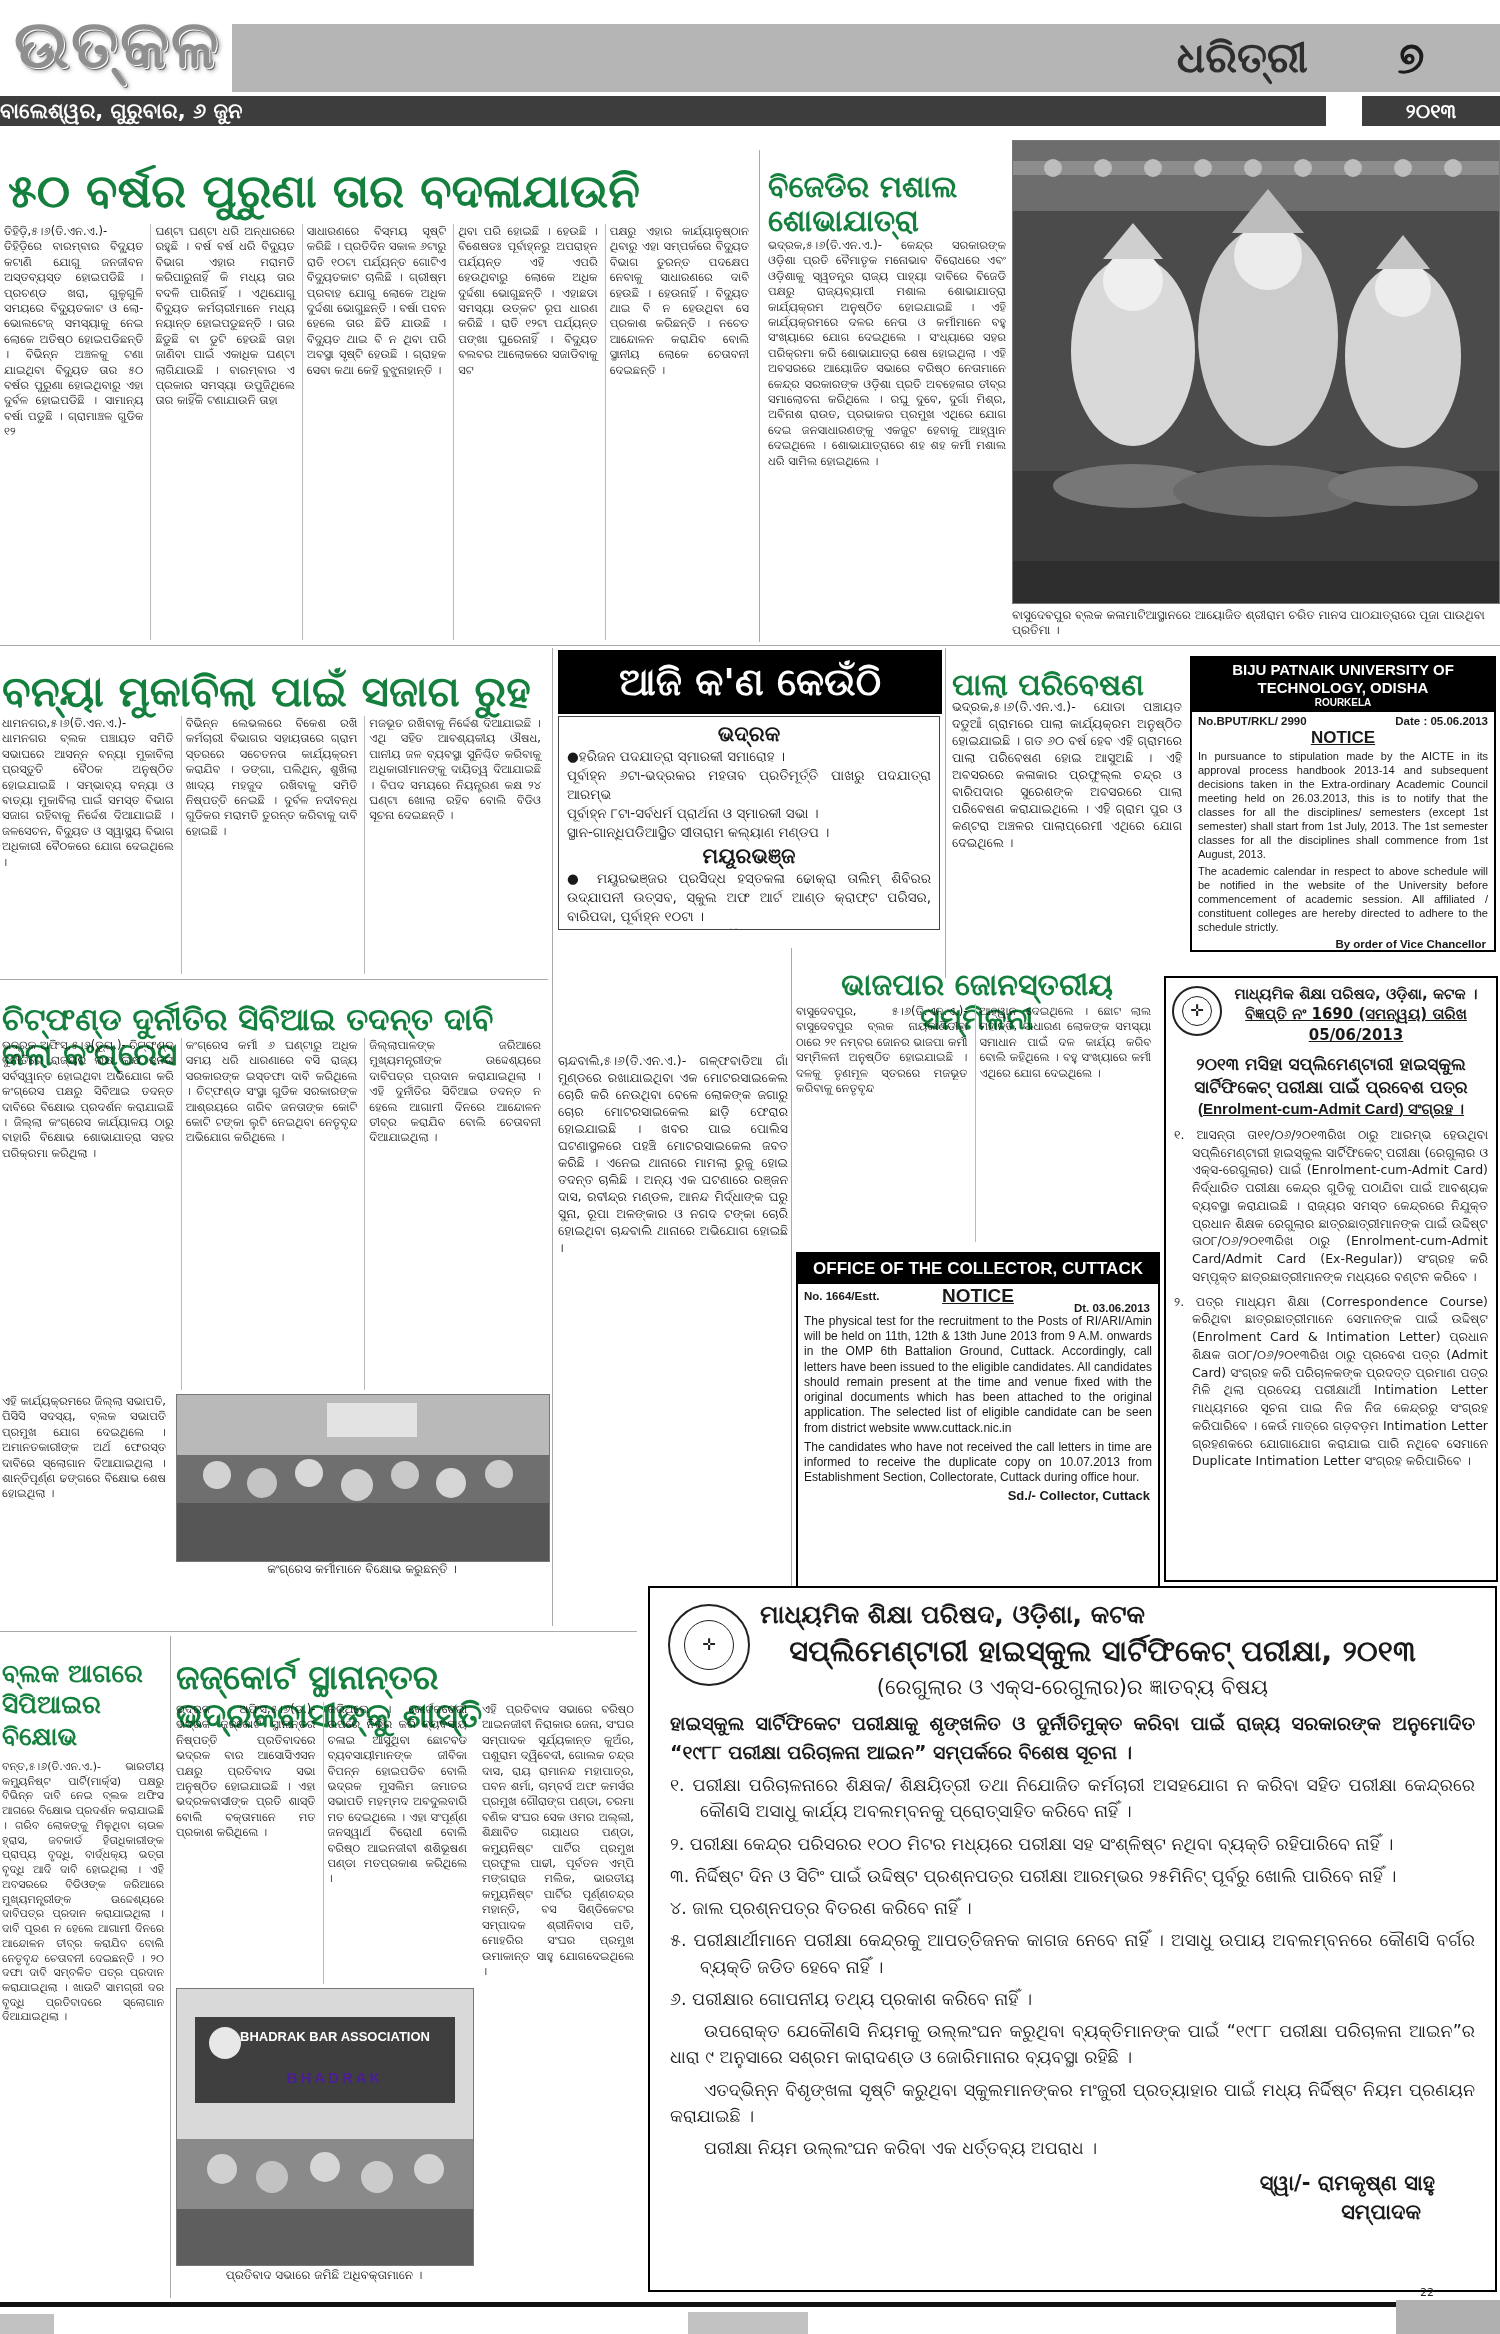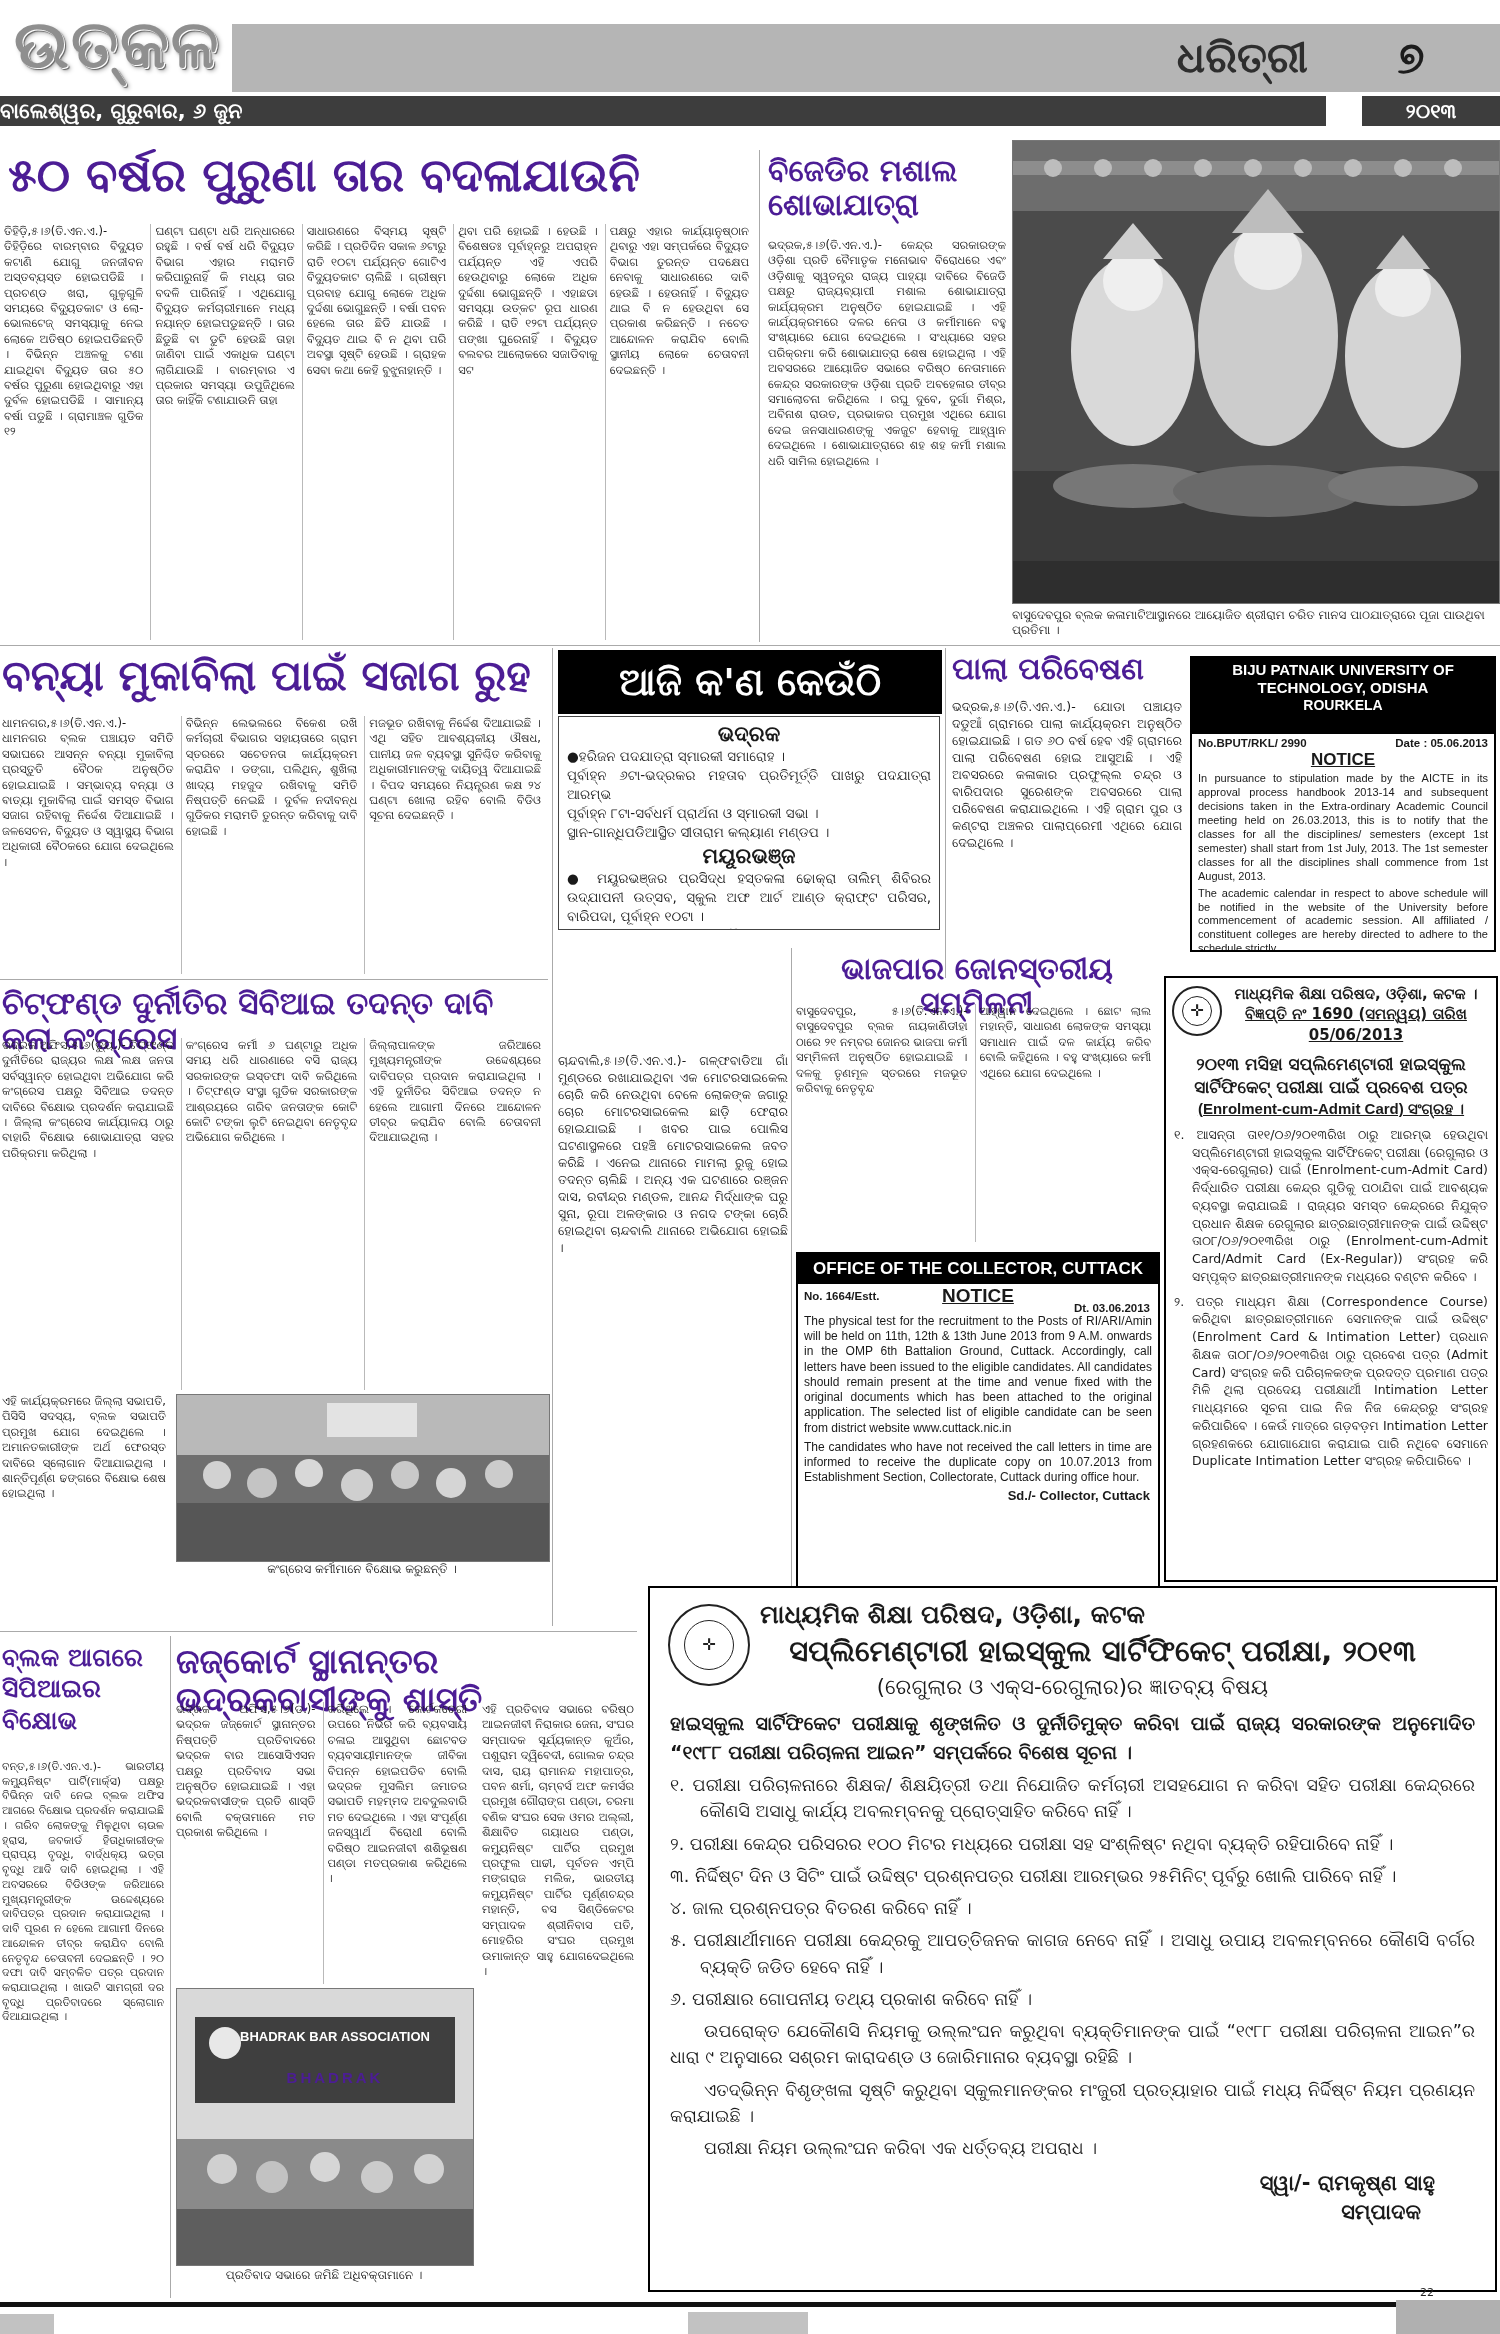--- a/index.html
+++ b/index.html
@@ -7,21 +7,21 @@
         font-family:"DejaVu Sans","Liberation Sans",sans-serif;color:#1a1a1a;}
   .abs{position:absolute;}
   .bar{background:#b5b5b5;}
   .darkbar{background:#3d3d3d;color:#fff;}
   .logo{font-weight:bold;font-size:66px;color:#8f8f8f;
         text-shadow:1px 1px 0 #fff,2px 2px 1px #666,3px 3px 4px #aaa;letter-spacing:2px;}
   .papername{font-weight:bold;font-size:42px;color:#2e2e2e;text-align:right;line-height:68px;padding-right:34px;}
   .pagenum{font-weight:bold;font-size:44px;color:#1c1c1c;text-align:center;line-height:68px;}
   .dateline-bar{font-size:21px;font-weight:bold;text-align:left;line-height:30px;padding-right:18px;}
   .yeartab{font-size:20px;font-weight:bold;text-align:center;line-height:30px;}
-  .headline{font-weight:bold;color:#4c1d95;line-height:1.12;}
+  .headline{font-weight:bold;color:#15803d;line-height:1.12;margin-top:16px;}
   .h-power{font-size:46px;}
   .h-flood{font-size:42px;}
   .h-med{font-size:30px;}
   .h-congress{font-size:31px;}
   .h-court{font-size:34px;}
   .h-cpi{font-size:25px;line-height:1.25;}
   .colrow{display:flex;gap:4px;}
   .col{flex:1;font-size:11.5px;line-height:1.34;text-align:justify;overflow:hidden;
        border-right:1px solid #b9b9b9;padding-right:7px;}
   .col:last-child{border-right:none;}
@@ -30,21 +30,21 @@
   .caption{font-size:12px;line-height:1.25;text-align:center;}
   .vline{background:#aaaaaa;width:1px;}
   .hline{background:#aaaaaa;height:1px;}
   .boxed{border:2px solid #000;background:#fff;}
   .blackbar{background:#000;color:#fff;font-weight:bold;text-align:center;}
   .todaytitle{font-size:38px;line-height:64px;}
   .today-head{font-weight:bold;font-size:21px;text-align:center;margin:3px 0 1px;}
   .today-item{font-size:13.5px;line-height:1.4;text-align:justify;}
   .en{font-family:"Liberation Sans","DejaVu Sans",sans-serif;}
   .notice-head1{font-size:15px;line-height:1.2;padding-top:3px;}
-  .notice-head2{font-size:14px;line-height:1.2;padding-bottom:20px;}
+  .notice-head2{font-size:10px;line-height:1.2;padding-bottom:3px;}
   .refrow{display:flex;justify-content:space-between;font-weight:bold;font-size:11.5px;padding:3px 6px 0;}
   .noticeword{text-align:center;font-weight:bold;font-size:17px;text-decoration:underline;margin:1px 0 2px;}
   .nbody{font-size:11px;line-height:1.27;text-align:justify;padding:0 6px;}
   .byorder{font-size:11.5px;font-weight:bold;text-align:right;line-height:1.25;padding:2px 8px 4px;}
   .seal{border:2px solid #222;border-radius:50%;display:flex;align-items:center;justify-content:center;}
   .seal-inner{border:1px solid #222;border-radius:50%;width:62%;height:62%;
               display:flex;align-items:center;justify-content:center;font-size:16px;color:#222;}
   .big-h1{font-size:25px;font-weight:bold;text-align:left;}
   .big-h2{font-size:29px;font-weight:bold;text-align:center;margin-top:4px;}
   .big-h3{font-size:21px;text-align:center;margin-top:6px;}

